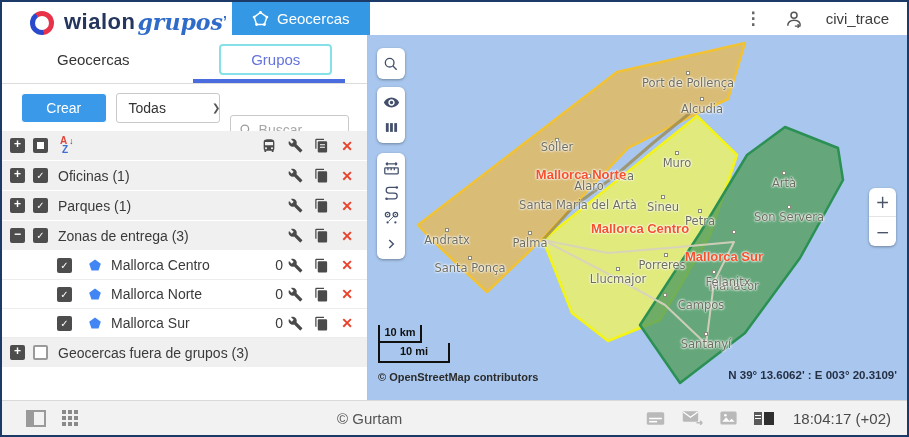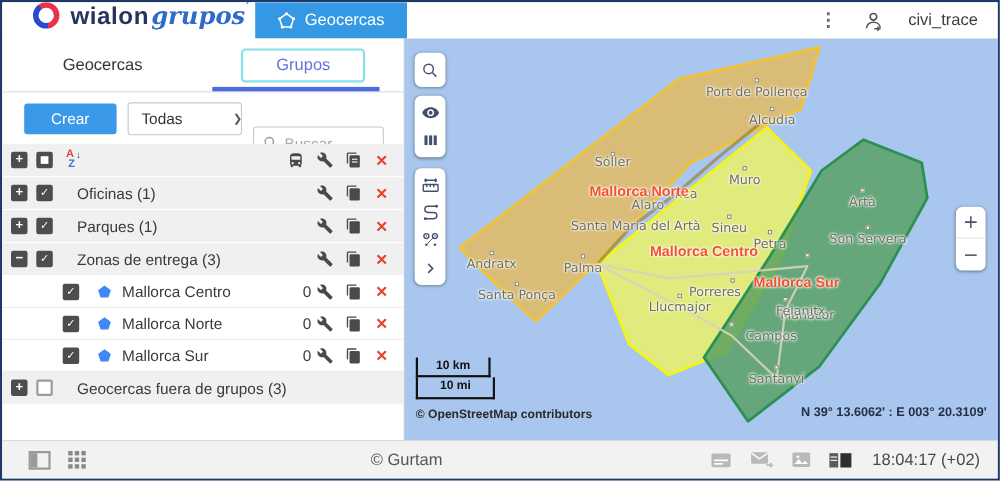--- a/index.html
+++ b/index.html
@@ -1,21 +1,21 @@
 <!DOCTYPE html>
 <html><head>
 <meta charset="utf-8">
 <style>
   * { margin:0; padding:0; box-sizing:border-box; }
   body { font-family:"Liberation Sans", sans-serif; background:#fff; }
   .window { width:909px; height:437px; border:2px solid #1b3a68; position:relative; overflow:hidden; background:#fff; display:flex; flex-direction:column; }
 
   
   .topbar { height:33px; background:#fff; display:flex; align-items:stretch; flex:0 0 33px; }
-  .brand { display:flex; align-items:flex-start; padding-left:28px; width:230px; }
+  .brand { display:flex; align-items:flex-end; padding-left:28px; width:230px; }
   .logo-icon { width:24px; height:24px; border-radius:50%; background:conic-gradient(from -35deg,#e73249 0 205deg,#2a49cc 205deg 360deg); position:relative; margin-right:10px; }
   .logo-icon::after { content:""; position:absolute; left:5px; top:5px; width:14px; height:14px; border-radius:50%; background:#fff; }
   .brand-wialon { font-size:22px; font-weight:700; color:#25355e; letter-spacing:.5px; }
   .brand-local { font-size:22px; font-weight:700; font-style:italic; color:#2f6bc8; font-family:"DejaVu Serif", serif; margin-left:2px; }
   .brand-tick { color:#2f6bc8; font-size:14px; font-weight:700; vertical-align:top; position:relative; top:-6px; }
   .top-tab { background:#3598e4; color:#fff; display:flex; align-items:center; gap:8px; padding:0 20px; font-size:15px; }
   .top-right { margin-left:auto; display:flex; align-items:center; gap:22px; padding-right:18px; }
   .dots-icon { color:#666; font-size:17px; font-weight:700; letter-spacing:0; cursor:pointer; }
   .user-name { font-size:15px; color:#3c3c3c; }
 
@@ -38,21 +38,21 @@
 
   .glist { flex:1; overflow:hidden; }
   .grow { height:29px; display:flex; align-items:center; background:#f0f0f0; margin-bottom:1px; padding-left:8px; font-size:14px; color:#3a3a3a; }
   .grow.child { background:#fff; margin-bottom:0; border-bottom:1px solid #ececec; padding-left:55px; }
   .sqbtn { width:15px; height:15px; background:#4d4d4d; border-radius:2px; color:#fff; font-size:12px; line-height:13px; text-align:center; font-weight:700; cursor:pointer; flex:0 0 15px; }
   .cb { width:15px; height:15px; border-radius:2px; margin-left:8px; flex:0 0 15px; cursor:pointer; }
   .cb.checked { background:#4d4d4d; color:#fff; font-size:10px; line-height:15px; text-align:center; }
   .cb.ind { background:#4d4d4d; position:relative; }
   .cb.ind::after { content:""; position:absolute; left:4px; top:4px; width:7px; height:7px; background:#fff; }
   .cb.un { background:#fff; border:2px solid #9a9a9a; }
-  .grow .lbl { margin-left:22px; white-space:nowrap; }
+  .grow .lbl { margin-left:10px; white-space:nowrap; }
   .child .cb { margin-left:0; }
   .penta { margin-left:16px; flex:0 0 14px; }
   .child .lbl { margin-left:9px; }
   .spacer { flex:1; }
   .cnt { width:20px; text-align:right; font-size:14px; color:#3a3a3a; margin-right:4px; }
   .acts { display:flex; gap:10px; padding-right:12px; }
   .aslot { width:16px; height:16px; display:flex; align-items:center; justify-content:center; cursor:pointer; }
   .xdel { color:#e8432d; font-size:14px; font-weight:700; }
   .sorti { margin-left:12px; position:relative; width:18px; height:18px; cursor:pointer; }
   .sorti .sa { position:absolute; left:0; top:-2px; color:#e04338; font-size:10px; font-weight:700; }
@@ -64,21 +64,21 @@
   .map svg.layer { position:absolute; left:0; top:0; }
   .city { position:absolute; transform:translate(-50%,-50%); font-size:11.5px; color:#6e6e60; white-space:nowrap; text-shadow:0 0 2px #fff,0 0 2px #fff,0 0 3px #fff; z-index:3; }
   .towndot { position:absolute; width:4px; height:4px; background:#fff; border:1px solid #8a8a7a; transform:translate(-50%,-50%); z-index:3; }
   .geo-label { position:absolute; transform:translate(-50%,-50%); font-size:13px; font-weight:700; color:#f4512c; white-space:nowrap; text-shadow:0 0 2px #fff,0 0 2px #fff,0 0 3px #fff; z-index:4; font-family:"Liberation Sans", sans-serif; }
   .ctl-group { position:absolute; left:9px; width:28px; background:#fff; border-radius:6px; box-shadow:0 1px 3px rgba(0,0,0,.35); display:flex; flex-direction:column; align-items:center; z-index:5; padding:3px 0; }
   .ctl { width:24px; height:25px; display:flex; align-items:center; justify-content:center; cursor:pointer; color:#44506b; }
   .zoomctl { position:absolute; right:11px; top:153px; width:27px; background:#fff; border-radius:6px; box-shadow:0 1px 3px rgba(0,0,0,.35); z-index:5; }
   .zoomctl .zbtn { height:29px; display:flex; align-items:center; justify-content:center; font-size:17px; color:#4a5568; cursor:pointer; }
   .zoomctl .zbtn:first-child { border-bottom:1px solid #e4e4e4; }
   .scale { position:absolute; left:10px; top:290px; z-index:5; color:#111; font-size:11px; font-weight:700; font-family:"Liberation Sans", sans-serif; }
-  .scale-km { width:68px; height:18px; border:2px solid #111; border-top:none; text-align:center; line-height:15px; }
+  .scale-km { width:44px; height:18px; border:2px solid #111; border-top:none; text-align:center; line-height:15px; }
   .scale-mi { width:72px; height:20px; border:2px solid #111; border-top:none; text-align:center; line-height:17px; margin-top:0; }
   .attrib { position:absolute; left:10px; top:336px; font-size:11px; font-weight:700; color:#2b2b2b; z-index:5; font-family:"Liberation Sans", sans-serif; }
   .coords { position:absolute; right:10px; top:334px; font-size:11.5px; font-weight:700; color:#253045; z-index:5; font-family:"Liberation Sans", sans-serif; }
 
   
   .footer { height:35px; flex:0 0 35px; background:#f2f2f2; border-top:1px solid #d9d9d9; position:relative; display:flex; align-items:center; }
   .f-left { display:flex; align-items:center; gap:16px; padding-left:24px; }
   .panel-icon { width:20px; height:17px; border:2px solid #9a9a9a; position:relative; cursor:pointer; }
   .panel-icon::after { content:""; position:absolute; left:0; top:0; width:6px; height:13px; background:#9a9a9a; }
   .grid-icon { width:17px; height:17px; display:grid; grid-template-columns:repeat(3,4px); grid-template-rows:repeat(3,4px); gap:2px; cursor:pointer; }
@@ -362,21 +362,21 @@
           <span class="city" style="left: 421px; top: 182px;">Son Servera</span>
           <span class="towndot" style="left: 79px; top: 195px;"></span>
           <span class="city" style="left: 79px; top: 205px;">Andratx</span>
           <span class="towndot" style="left: 162px; top: 198px;"></span>
           <span class="city" style="left: 162px; top: 208px;">Palma</span>
           <span class="towndot" style="left: 102px; top: 223px;"></span>
           <span class="city" style="left: 102px; top: 233px;">Santa Ponça</span>
           <span class="towndot" style="left: 250px; top: 234px;"></span>
           <span class="city" style="left: 250px; top: 244px;">Llucmajor</span>
           <span class="towndot" style="left: 298px; top: 220px;"></span>
-          <span class="city" style="left: 282px; top: 230px;">Porreres</span>
+          <span class="city" style="left: 294px; top: 230px;">Porreres</span>
           <span class="towndot" style="left: 366px; top: 197px;"></span>
           <span class="city" style="left: 366px; top: 207px; margin-top: 44px;">Manacor</span>
           <span class="towndot" style="left: 346px; top: 237px;"></span>
           <span class="city" style="left: 346px; top: 247px; padding-left: 28px;">Felanitx</span>
           <span class="towndot" style="left: 297px; top: 260px;"></span>
           <span class="city" style="left: 297px; top: 270px; margin-left: 36px;">Campos</span>
           <span class="towndot" style="left: 338px; top: 299px;"></span>
           <span class="city" style="left: 338px; top: 309px;">Santanyí</span>
           <span class="geo-label" style="left: 213px; top: 139px;">Mallorca Norte</span>
           <span class="geo-label" style="left: 272px; top: 193px;">Mallorca Centro</span>

